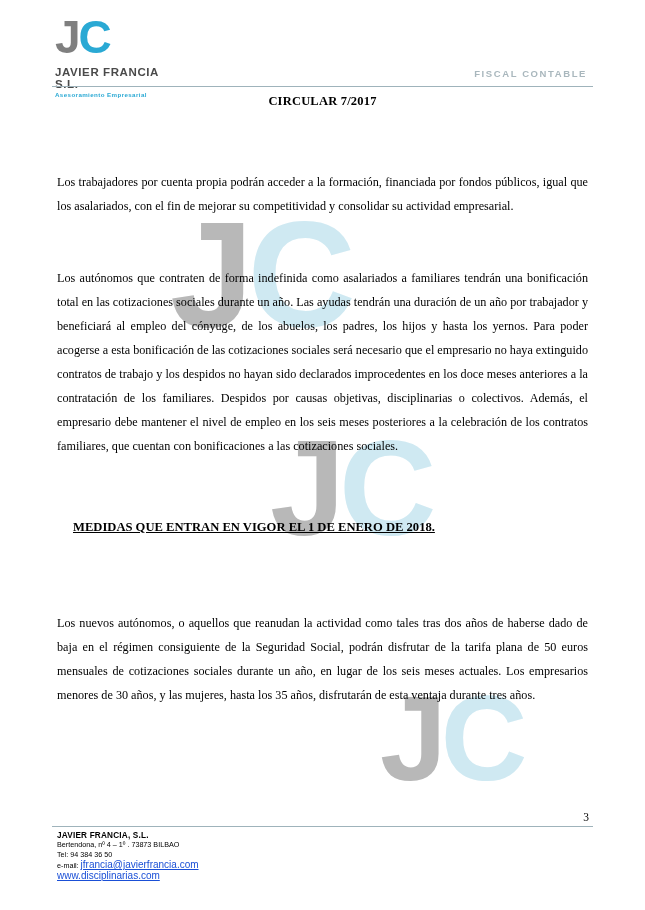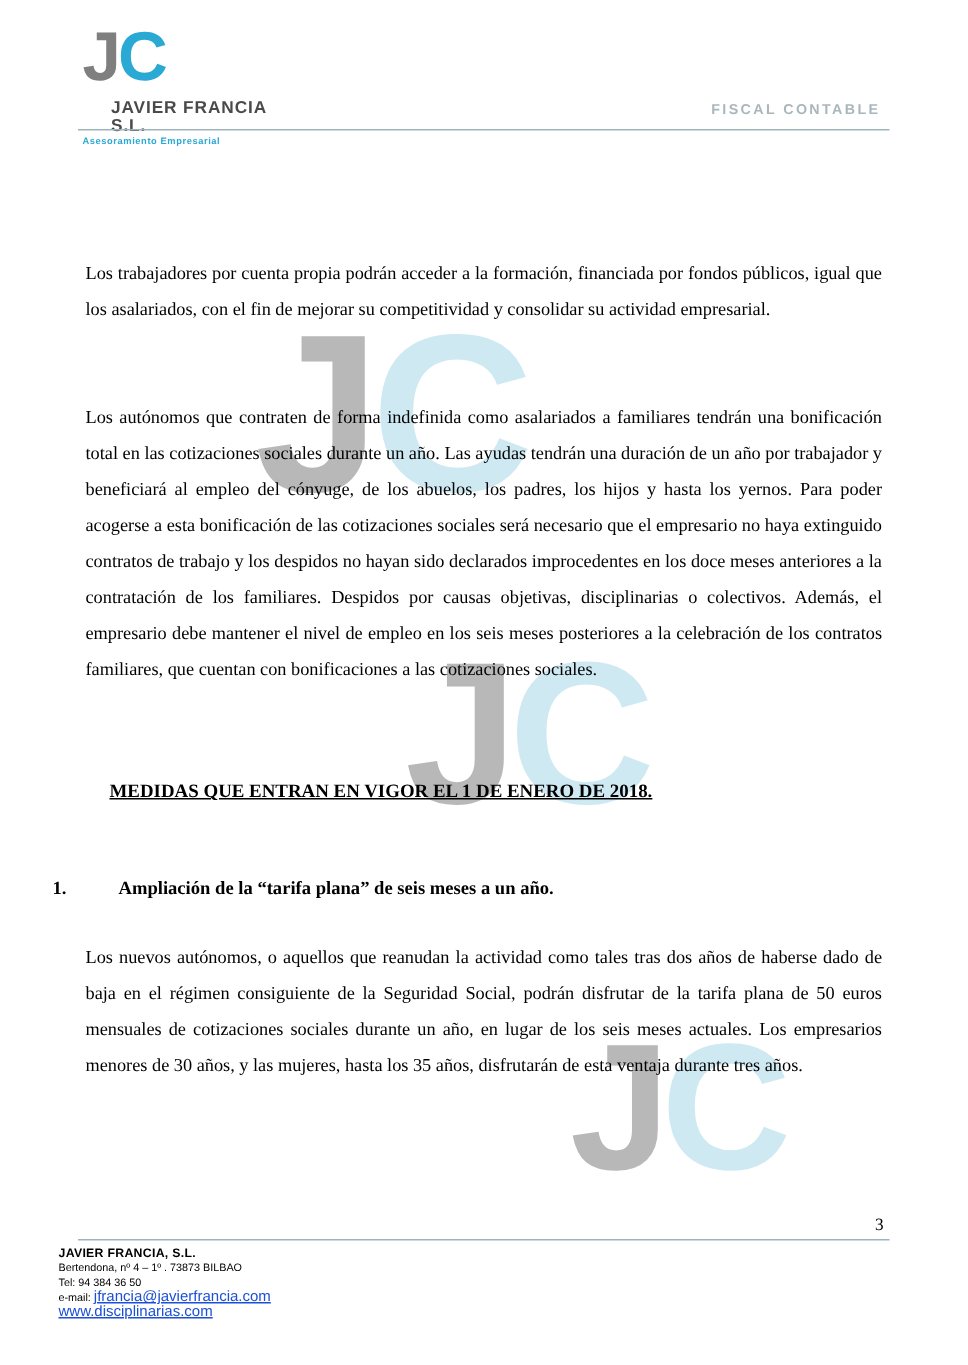--- a/index.html
+++ b/index.html
@@ -76,21 +76,20 @@
   }
   .logo-j { color: #7f7f7f; }
   .logo-c { color: #2aa9d4; }
   .logo-name {
     font-family: "Liberation Sans", sans-serif;
     font-weight: bold;
     font-size: 11.5px;
     color: #4a4a4a;
     letter-spacing: 0.6px;
     margin-top: 6px;
-    margin-left: 19px;
   }
   .logo-sub {
     font-family: "Liberation Sans", sans-serif;
     font-weight: bold;
     font-size: 6.2px;
     color: #2aa9d4;
     letter-spacing: 0.4px;
     margin-top: 1px;
   }
   .header-right {
@@ -181,21 +180,21 @@
   .footer-rule {
     position: absolute;
     left: 52px;
     right: 52px;
     top: 826px;
     border-top: 1px solid #9fb3bb;
     z-index: 3;
   }
   .footer {
     position: absolute;
-    left: 39px;
+    left: 57px;
     top: 831px;
     z-index: 3;
     font-family: "Liberation Sans", sans-serif;
     color: #000;
   }
   .footer-name {
     font-size: 8.2px;
     font-weight: bold;
     letter-spacing: 0.2px;
   }
@@ -228,20 +227,21 @@
   <div class="header">
     <div class="logo">
       <div class="logo-marks">
         <span class="logo-j">J</span><span class="logo-c">C</span>
       </div>
       <div class="logo-name">JAVIER FRANCIA S.L.</div>
       <div class="logo-sub">Asesoramiento Empresarial</div>
     </div>
     <div class="header-right">FISCAL  CONTABLE</div>
     <div class="header-rule"></div>
+    <div class="circular-title">CIRCULAR 7/2017</div>
   </div>
 
   <div class="content">
 
 
     <div class="sp-34"></div>
 
     <p class="para">Los trabajadores por cuenta propia podrán acceder a la formación, financiada por fondos públicos, igual que los asalariados, con el fin de mejorar su competitividad y consolidar su actividad empresarial.</p>
 
     <div class="sp-26"></div>
@@ -250,23 +250,20 @@
     <div class="sp-22"></div>
 
     <p class="para">Los autónomos que contraten de forma indefinida como asalariados a familiares tendrán una bonificación total en las cotizaciones sociales durante un año. Las ayudas tendrán una duración de un año por trabajador y beneficiará al empleo del cónyuge, de los abuelos, los padres, los hijos y hasta los yernos. Para poder acogerse a esta bonificación de las cotizaciones sociales será necesario que el empresario no haya extinguido contratos de trabajo y los despidos no hayan sido declarados improcedentes en los doce meses anteriores a la contratación de los familiares. Despidos por causas objetivas, disciplinarias o colectivos. Además, el empresario debe mantener el nivel de empleo en los seis meses posteriores a la celebración de los contratos familiares, que cuentan con bonificaciones a las cotizaciones sociales.</p>
 
     <div class="sp-46"></div>
 
     <p class="section-title">MEDIDAS QUE ENTRAN EN VIGOR EL 1 DE ENERO DE 2018.</p>
 
     <div class="sp-34"></div>
 
-    <div class="sub-heading">
-      <span class="num">1.</span><span>Ampliación de la “tarifa plana” de seis meses a un año.</span>
-    </div>
 
     <div class="sp-26"></div>
 
     <p class="para">Los nuevos autónomos, o aquellos que reanudan la actividad como tales tras dos años de haberse dado de baja en el régimen consiguiente de la Seguridad Social, podrán disfrutar de la tarifa plana de 50 euros mensuales de cotizaciones sociales durante un año, en lugar de los seis meses actuales. Los empresarios menores de 30 años, y las mujeres, hasta los 35 años, disfrutarán de esta ventaja durante tres años.</p>
 
   </div>
 
   <div class="page-number">3</div>
   <div class="footer-rule"></div>
   <div class="footer">

